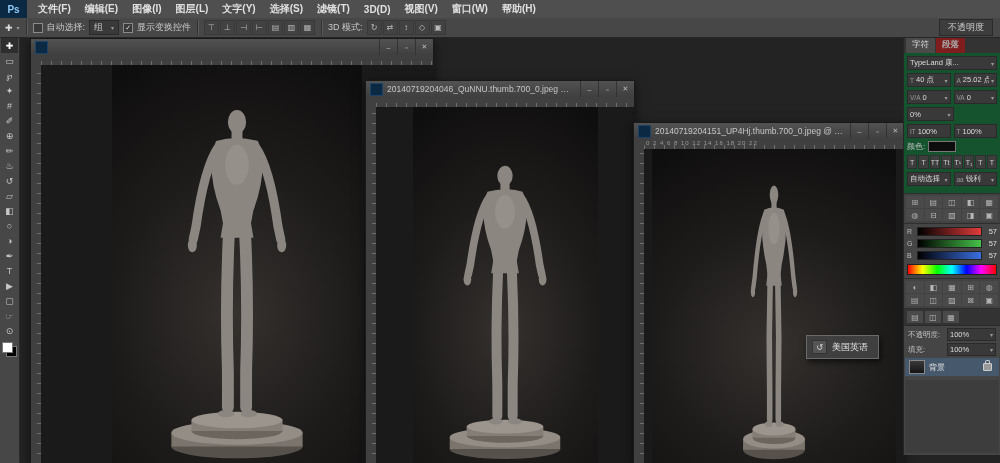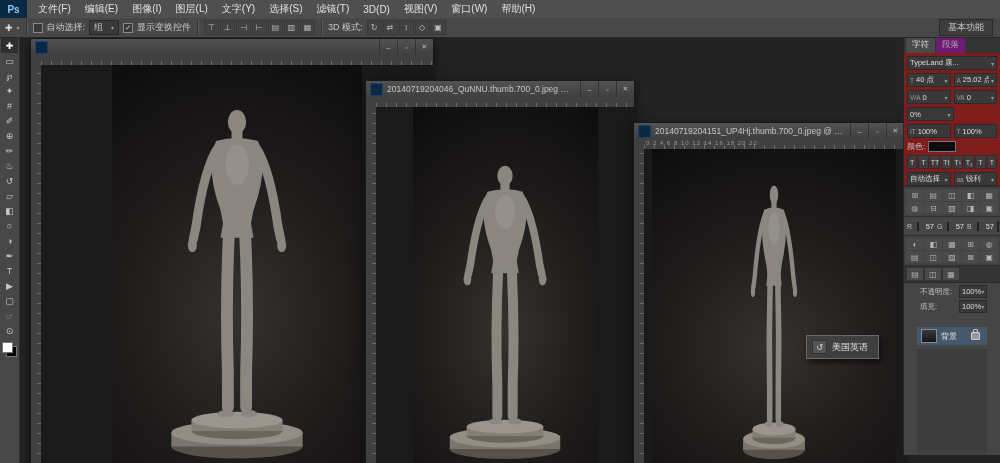--- a/index.html
+++ b/index.html
@@ -6,21 +6,21 @@
   body{width:1000px;height:463px;position:relative;overflow:hidden;background:#232323;
        font-family:"Liberation Sans","DejaVu Sans",sans-serif;cursor:default;}
 
   
   .menubar{position:absolute;left:0;top:0;right:0;height:18px;background:#4f4f4f;
            border-bottom:1px solid #2e2e2e;display:flex;align-items:stretch;
            font-size:10px;color:#e0e0e0;z-index:40;text-align:right;}
   .ps-logo{width:27px;background:#0b2942;color:#8ec9f5;font-weight:bold;font-size:10px;
            display:flex;align-items:center;justify-content:center;margin-right:4px;}
   .menu-items{display:flex;}
-  .menu-item{padding:0 7px;display:flex;align-items:center;white-space:nowrap;}
+  .menu-item{padding:0 7px;display:flex;align-items:center;white-space:nowrap;font-weight:bold;}
 
   
   .optionsbar{position:absolute;left:0;top:18px;right:0;height:19px;background:#474747;
               border-bottom:1px solid #262626;display:flex;align-items:center;gap:4px;
               padding:0 5px;font-size:9px;color:#c8c8c8;z-index:40;}
   .opt-toolicon{font-size:9px;color:#ddd;}
   .arrow{font-size:6px;color:#999;flex:none;}
   .opt-sep{width:1px;align-self:stretch;margin:2px 2px;background:#333;box-shadow:1px 0 0 #5a5a5a;}
   .opt-check{width:8px;height:8px;border:1px solid #8a8a8a;background:#393939;display:flex;
              align-items:center;justify-content:center;font-size:7px;color:#ddd;line-height:1;}
@@ -70,57 +70,57 @@
   .photo{height:100%;flex:none;display:flex;align-items:flex-end;justify-content:center;
          background:radial-gradient(ellipse 90% 70% at 50% 62%, #34312e 0%, #1d1b1a 55%, #0f0e0e 100%);}
   .figure{display:block;margin-bottom:2px;}
 
   
   .rightcol{position:absolute;top:38px;right:0;bottom:8px;width:96px;background:#454545;
             border-left:1px solid #262626;display:flex;flex-direction:column;font-size:8px;
             color:#c9c9c9;z-index:35;}
   .panel-tabs{display:flex;background:#333;height:15px;align-items:flex-end;padding-left:2px;gap:1px;flex:none;}
   .panel-tab{padding:2px 6px;background:#4a4a4a;font-size:8.5px;color:#ddd;}
-  .panel-tab + .panel-tab{background:#701a75;color:#aaa;}
-  .char-body{padding:3px 3px 0;display:flex;flex-direction:column;gap:3px;flex:none;
-             border-bottom:1px solid #2e2e2e;background:#7f1d1d;}
+  .panel-tab + .panel-tab{background:#7f1d1d;color:#aaa;font-weight:bold;}
+  .char-body{padding:3px 3px 7px;display:flex;flex-direction:column;gap:3px;flex:none;
+             border-bottom:1px solid #2e2e2e;background:#14532d;}
   .row2{display:flex;gap:3px;align-items:center;}
   .field{flex:1;min-width:0;background:#393939;border:1px solid #2a2a2a;height:12px;display:flex;
          align-items:center;gap:2px;padding:0 2px;color:#ddd;font-size:7.5px;white-space:nowrap;overflow:hidden;}
   .field i{font-style:normal;color:#9a9a9a;font-size:6.5px;flex:none;}
   .field .val{flex:1;overflow:hidden;}
   .halfspace{flex:1;}
   .lbl{color:#c0c0c0;font-size:8px;flex:none;}
   .swatch{width:26px;height:9px;background:#0d0d0d;border:1px solid #777;}
   .stylerow{display:flex;gap:1px;}
   .style-ic{flex:1;height:12px;background:#3e3e3e;border:1px solid #2e2e2e;display:flex;
             align-items:center;justify-content:center;font-size:7px;color:#ccc;}
   .dock-strip{display:grid;grid-template-columns:repeat(5,1fr);gap:1px;padding:2px;
               border-bottom:1px solid #2e2e2e;flex:none;background:#424242;}
   .dock-ic{height:12px;display:flex;align-items:center;justify-content:center;font-size:8px;
            color:#b5b5b5;background:#4a4a4a;}
-  .color-panel{padding:3px;display:flex;flex-direction:row;gap:3px;border-bottom:1px solid #2e2e2e;flex:none;}
+  .color-panel{padding:3px;display:flex;flex-direction:column;gap:3px;border-bottom:1px solid #2e2e2e;flex:none;}
   .slider-row{display:flex;align-items:center;gap:3px;}
   .slider-row .ch{width:7px;color:#bbb;font-size:7px;flex:none;}
   .slider-bar{flex:1;height:7px;border:1px solid #222;}
   .slider-row:nth-child(1) .slider-bar{background:linear-gradient(90deg,#000,#e23b3b);}
   .slider-row:nth-child(2) .slider-bar{background:linear-gradient(90deg,#000,#46c24a);}
   .slider-row:nth-child(3) .slider-bar{background:linear-gradient(90deg,#000,#3b6fe2);}
   .slider-row .num{width:12px;text-align:right;font-size:7.5px;color:#ddd;flex:none;}
   .spectrum{height:9px;border:1px solid #222;margin-top:1px;
             background:linear-gradient(90deg,#f00,#ff0,#0f0,#0ff,#00f,#f0f,#f00);}
   .layers-head{display:flex;gap:2px;background:#333;padding:2px 3px;flex:none;border-bottom:1px solid #2a2a2a;}
   .layers-head .dock-ic{width:16px;flex:none;}
-  .layers-body{flex:1;display:flex;flex-direction:column;gap:2px;padding:2px 16px;background:#454545;min-height:0;}
+  .layers-body{flex:1;display:flex;flex-direction:column;gap:2px;padding:2px 4px;background:#454545;min-height:0;}
   .lrow{display:flex;align-items:center;gap:3px;}
   .lrow .lbl{font-size:7.5px;width:36px;}
   .pfield{flex:1;background:#393939;border:1px solid #2a2a2a;height:11px;display:flex;align-items:center;
           justify-content:space-between;padding:0 2px;font-size:7.5px;color:#ddd;}
   .layer-row{height:18px;background:#46596c;display:flex;align-items:center;gap:4px;padding:0 4px;
-             margin:12px -3px 0;}
+             margin:0 -3px 0;}
   .thumb{width:14px;height:12px;background:linear-gradient(#3a3a3a,#141414);border:1px solid #888;flex:none;}
   .lname{flex:1;font-size:8px;color:#e8e8e8;}
   .lock{width:7px;height:6px;border:1px solid #ccc;border-radius:1px;position:relative;margin-right:3px;
         background:#999;flex:none;}
   .lock::before{content:"";position:absolute;left:1px;top:-4px;width:3px;height:3px;border:1px solid #ccc;
                 border-bottom:none;border-radius:2px 2px 0 0;}
   .layers-rest{flex:1;background:#3d3d3d;margin:2px -3px 0;}
 
   
   .tooltip{position:absolute;left:806px;top:335px;z-index:60;background:#3f3f3f;border:1px solid #6a6a6a;
@@ -205,21 +205,21 @@
   <span>3D 模式:</span>
   <span class="opt-icons">
 
   <span class="opt-ic">↻</span>
       <span class="opt-ic">⇄</span>
       <span class="opt-ic">↕</span>
       <span class="opt-ic">◇</span>
       <span class="opt-ic">▣</span>
     </span>
   <span class="spacer"></span>
-  <span class="workspace-btn">基本功能</span>
+  <span class="workspace-btn">不透明度</span>
 </div>
 
 <div class="toolbar">
   <div class="tools">
 
   <span class="tool">✚</span>
       <span class="tool">▭</span>
       <span class="tool">℘</span>
       <span class="tool">✦</span>
       <span class="tool">#</span>

